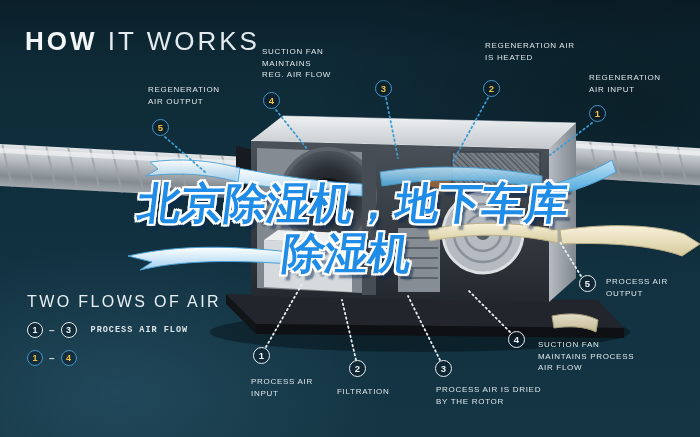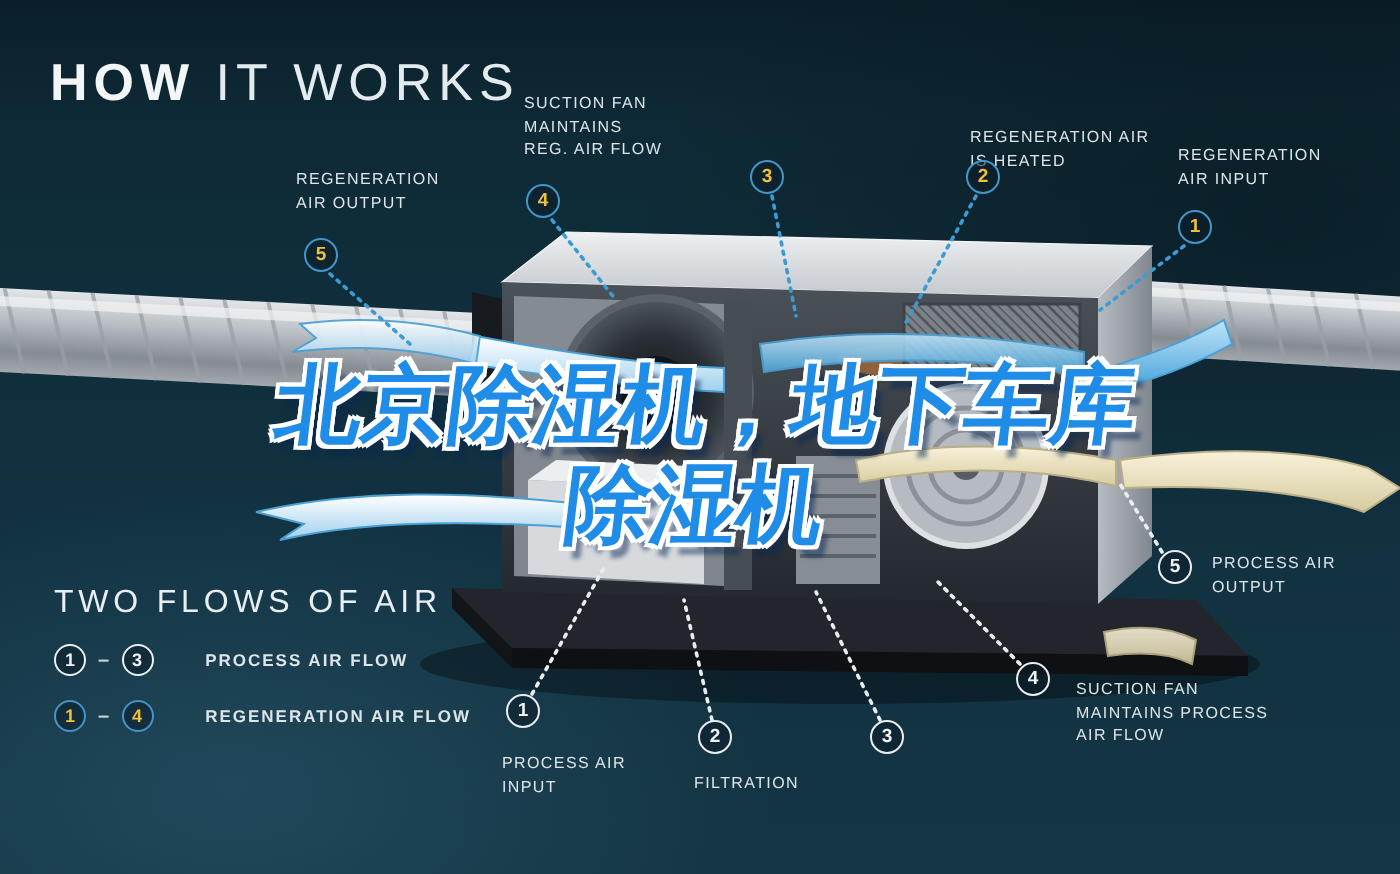--- a/index.html
+++ b/index.html
@@ -29,21 +29,21 @@
     font-size:9.5px;font-weight:700;box-sizing:border-box;
     background:rgba(12,30,42,.55);
   }
   .badge.blue{border:1.6px solid #4496c8;color:#f0c13d;}
   .badge.white{border:1.6px solid #e9eef1;color:#eef2f4;}
   
   #legend-title{left:27px;top:293px;font-size:16px;font-weight:500;letter-spacing:2.4px;color:#e8eff2;}
   .legend-row{display:flex;align-items:center;gap:6px;}
   .legend-row .badge{width:16px;height:16px;font-size:9px;}
   .legend-dash{color:#cfd6da;font-weight:700;font-size:10px;}
-  .legend-label{font-size:8.5px;font-weight:700;letter-spacing:1px;color:#dde5e9;margin-left:20px;}
+  .legend-label{font-size:8.5px;font-weight:700;letter-spacing:1px;color:#dde5e9;margin-left:8px;font-family:Liberation Mono, monospace;}
   
   #headline{
     left:0;top:178px;width:700px;text-align:center;
     font-family:"DejaVu Sans",sans-serif;font-weight:700;
     color:#1f8ce8;font-size:43px;line-height:50px;
     transform:skewX(-7deg);
     text-shadow:
       -2px -2px 0 #fff, 2px -2px 0 #fff, -2px 2px 0 #fff, 2px 2px 0 #fff,
       -2px 0 0 #fff, 2px 0 0 #fff, 0 -2px 0 #fff, 0 2px 0 #fff,
       5px 6px 2px rgba(8,40,85,.5);
@@ -192,36 +192,38 @@
 AIR OUTPUT</div>
   <div class="abs badge blue" style="left:152px;top:119px">5</div>
 
   <div class="abs lbl" style="left:262px;top:46px">SUCTION FAN
 MAINTAINS
 REG. AIR FLOW</div>
   <div class="abs badge blue" style="left:263px;top:92px">4</div>
 
   <div class="abs badge blue" style="left:375px;top:80px">3</div>
 
-  <div class="abs lbl" style="left:485px;top:63px">REGENERATION AIR
+  <div class="abs lbl" style="left:485px;top:40px">REGENERATION AIR
 IS HEATED</div>
   <div class="abs badge blue" style="left:483px;top:80px">2</div>
 
   <div class="abs lbl" style="left:589px;top:72px">REGENERATION
 AIR INPUT</div>
   <div class="abs badge blue" style="left:589px;top:105px">1</div>
 
   <div class="abs badge white" style="left:253px;top:347px">1</div>
   <div class="abs lbl" style="left:251px;top:376px">PROCESS AIR
 INPUT</div>
 
   <div class="abs badge white" style="left:349px;top:360px">2</div>
-  <div class="abs lbl" style="left:347px;top:386px">FILTRATION</div>
+  <div class="abs lbl" style="left:337px;top:386px">FILTRATION</div>
 
   <div class="abs badge white" style="left:435px;top:360px">3</div>
+  <div class="abs lbl" style="left:436px;top:384px">PROCESS AIR IS DRIED
+BY THE ROTOR</div>
 
   <div class="abs badge white" style="left:508px;top:331px">4</div>
   <div class="abs lbl" style="left:538px;top:339px">SUCTION FAN
 MAINTAINS PROCESS
 AIR FLOW</div>
 
   <div class="abs badge white" style="left:579px;top:275px">5</div>
   <div class="abs lbl" style="left:606px;top:276px">PROCESS AIR
 OUTPUT</div>
 
@@ -229,21 +231,20 @@
   <div class="abs legend-row" style="left:27px;top:322px">
     <span class="badge white">1</span>
     <span class="legend-dash">–</span>
     <span class="badge white">3</span>
     <span class="legend-label">PROCESS AIR FLOW</span>
   </div>
   <div class="abs legend-row" style="left:27px;top:350px">
     <span class="badge blue">1</span>
     <span class="legend-dash">–</span>
     <span class="badge blue">4</span>
-    <span class="legend-label">REGENERATION AIR FLOW</span>
   </div>
 
   <div id="headline" class="abs">
     <div>北京除湿机，地下车库</div>
     <div>除湿机</div>
   </div>
 
 </div>
 
 </body></html>

